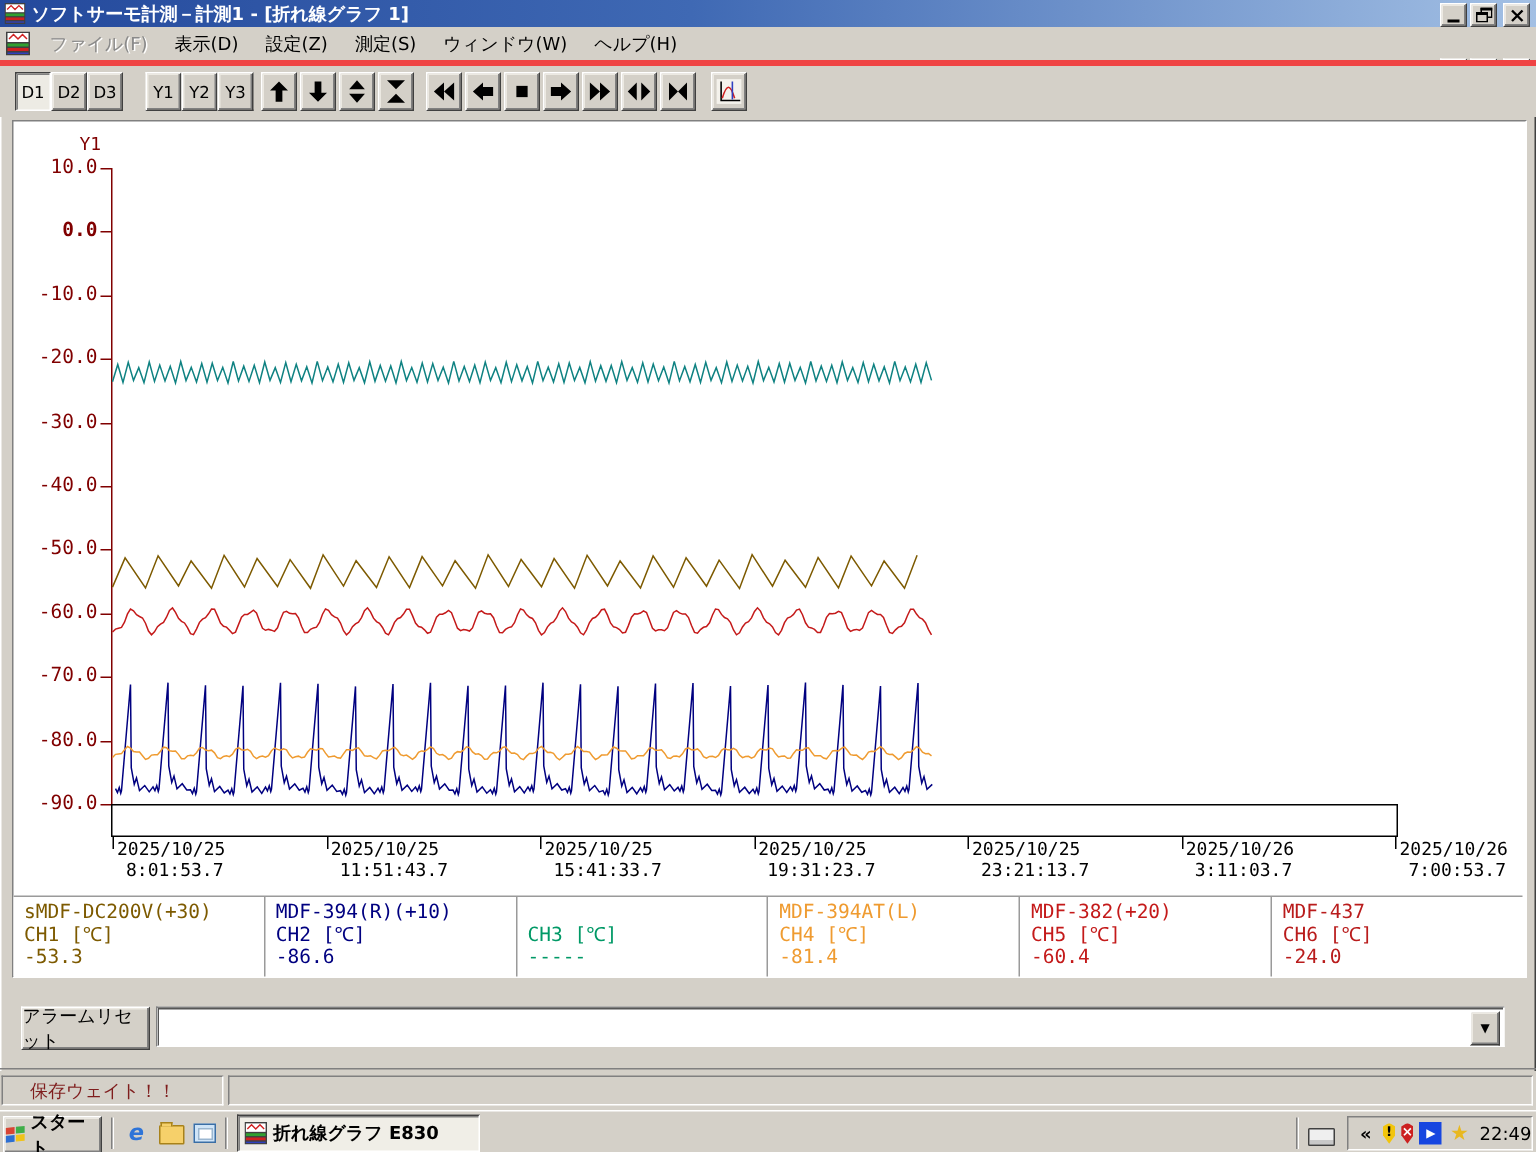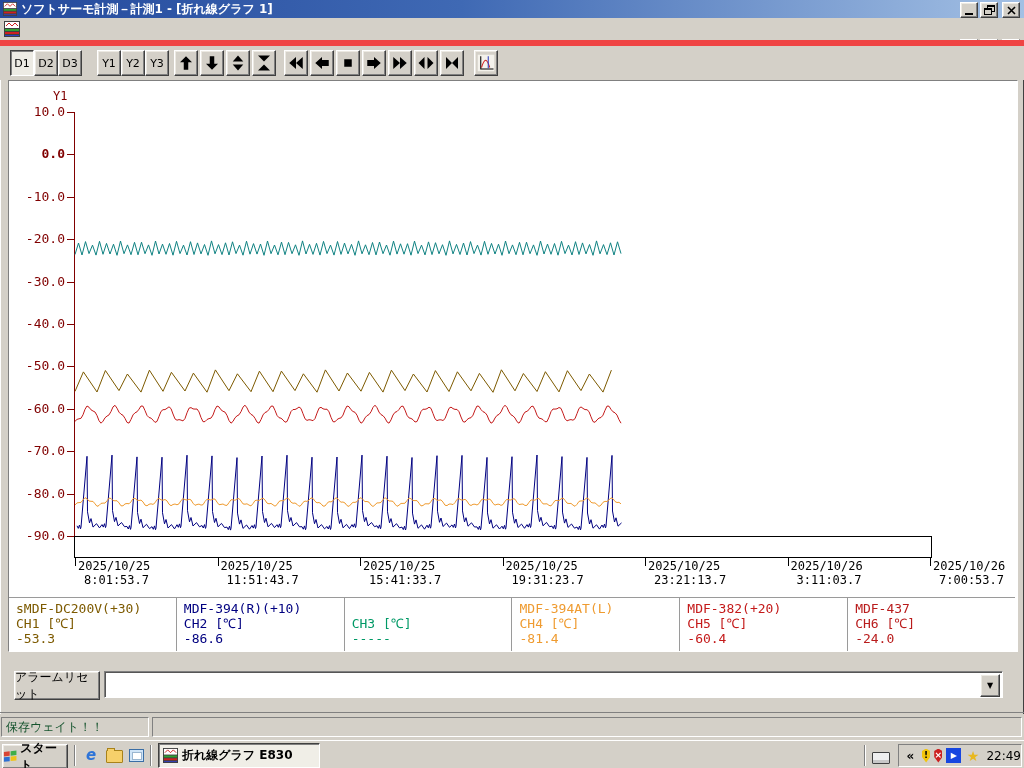--- a/index.html
+++ b/index.html
@@ -25,21 +25,21 @@
           font-size:10px;line-height:1;color:#000;}
   .winbtn.closegap{margin-left:4px;}
   .glyph-min{width:8px;height:2px;background:#000;margin-top:7px;}
   
   .menubar{position:absolute;left:0;top:18px;width:1024px;height:22px;background:#d4d0c8;
            display:flex;align-items:center;border-bottom:1px solid #bdb9b1;}
   .menu-item{font-size:12px;padding:0 9px;line-height:20px;color:#000;}
   .menu-item.disabled{color:#8a8a8a;text-shadow:1px 1px 0 #fff;}
   
   .toolbar{position:absolute;left:0;top:40px;width:1024px;height:34px;background:#d4d0c8;
-           border-top:6px solid #ef4444;}
+           border-top:4px solid #ef4444;}
   .tbtn{position:absolute;top:4px;width:24px;height:26px;display:flex;align-items:center;justify-content:center;
         font-size:11px;color:#000;box-sizing:border-box;}
   .tbtn svg{display:block;}
   
   .chartpanel{position:absolute;left:8px;top:80px;width:1008px;height:570px;background:#fff;
               border:1px solid;border-color:#808080 #fff #fff #808080;box-sizing:content-box;}
   .ylab{position:absolute;left:44px;top:8px;color:#800000;font-size:12px;font-family:"DejaVu Sans Mono",monospace;}
   .ytlabel{position:absolute;left:0;width:56px;text-align:right;color:#800000;font-size:13px;
            font-family:"DejaVu Sans Mono",monospace;line-height:15px;}
   .ytmark{position:absolute;left:58px;width:7px;height:1px;background:#800000;}
@@ -55,21 +55,21 @@
   #series-svg{position:absolute;left:0;top:0;pointer-events:none;}
   
   .alarm-btn{position:absolute;left:14px;top:671px;width:84px;height:27px;font-size:12px;
              display:flex;align-items:center;justify-content:center;}
   .combo{position:absolute;left:104px;top:671px;width:899px;height:27px;background:#fff;box-sizing:border-box;}
   .combo .field{position:absolute;left:2px;top:2px;right:21px;bottom:2px;font-size:12px;line-height:21px;padding-left:3px;}
   .combo .drop{position:absolute;right:2px;top:2px;width:18px;height:21px;display:flex;align-items:center;justify-content:center;font-size:8px;color:#000;}
   
   .statussep{position:absolute;left:0;top:712px;width:1024px;height:2px;border-top:1px solid #808080;border-bottom:1px solid #fff;}
   .statusbar{position:absolute;left:0;top:714px;width:1024px;height:26px;background:#d4d0c8;}
-  .statuscell{position:absolute;top:3px;height:20px;font-size:12px;line-height:19px;padding-left:4px;box-sizing:border-box;color:#14532d;}
+  .statuscell{position:absolute;top:3px;height:20px;font-size:12px;line-height:19px;padding-left:18px;box-sizing:border-box;color:#7f1d1d;}
   
   .taskbar{position:absolute;left:0;top:740px;width:1024px;height:28px;background:#d4d0c8;border-top:1px solid #fff;}
   .startbtn{position:absolute;left:2px;top:3px;width:64px;height:23px;display:flex;align-items:center;justify-content:space-between;
             font-weight:bold;font-size:12px;gap:3px;}
   .tdivider{position:absolute;top:4px;width:0;height:21px;border-left:1px solid #808080;border-right:1px solid #fff;}
   .qlicon{position:absolute;top:5px;width:18px;height:18px;display:flex;align-items:center;justify-content:center;}
   .taskbtn{position:absolute;left:158px;top:2px;width:162px;height:25px;display:flex;align-items:center;gap:4px;
            background:#f0eee7;font-weight:bold;font-size:12px;padding-left:4px;box-sizing:border-box;}
   .tray{position:absolute;right:2px;top:3px;width:124px;height:23px;display:flex;align-items:center;gap:4px;padding-left:4px;box-sizing:border-box;}
   .trayicon{width:15px;height:15px;display:flex;align-items:center;justify-content:center;flex:none;}
@@ -121,20 +121,28 @@
 
   <div class="menubar">
     <svg width="16" height="16" style="margin-left:4px;margin-right:4px" viewBox="0 0 16 16">
       <rect x="0" y="0" width="16" height="16" fill="#404040"></rect>
       <rect x="1" y="1" width="14" height="6" fill="#fff"></rect>
       <polyline points="2,5 5,2 8,5 11,2 14,5" fill="none" stroke="#d02020" stroke-width="1"></polyline>
       <rect x="1" y="8" width="14" height="2" fill="#30a030"></rect>
       <rect x="1" y="11" width="14" height="2" fill="#d02020"></rect>
       <rect x="1" y="14" width="14" height="1" fill="#3040c0"></rect>
     </svg>
+    <div style="display:flex">
+        <div class="menu-item disabled">ファイル(F)</div>
+        <div class="menu-item">表示(D)</div>
+        <div class="menu-item">設定(Z)</div>
+        <div class="menu-item">測定(S)</div>
+        <div class="menu-item">ウィンドウ(W)</div>
+        <div class="menu-item">ヘルプ(H)</div>
+      </div>
     <div class="winbtns" style="top:21px">
       <div class="winbtn raised">
           <div class="glyph-min"></div>
         </div>
       <div class="winbtn raised">
         <svg width="11" height="10" viewBox="0 0 11 10">
           <rect x="3.5" y="0.5" width="7" height="6" fill="none" stroke="#000"></rect>
             <rect x="3" y="0" width="8" height="2" fill="#000"></rect>
           <rect x="0.5" y="3.5" width="7" height="6" fill="#d4d0c8" stroke="#000"></rect>
             <rect x="0" y="3" width="8" height="2" fill="#000"></rect>

